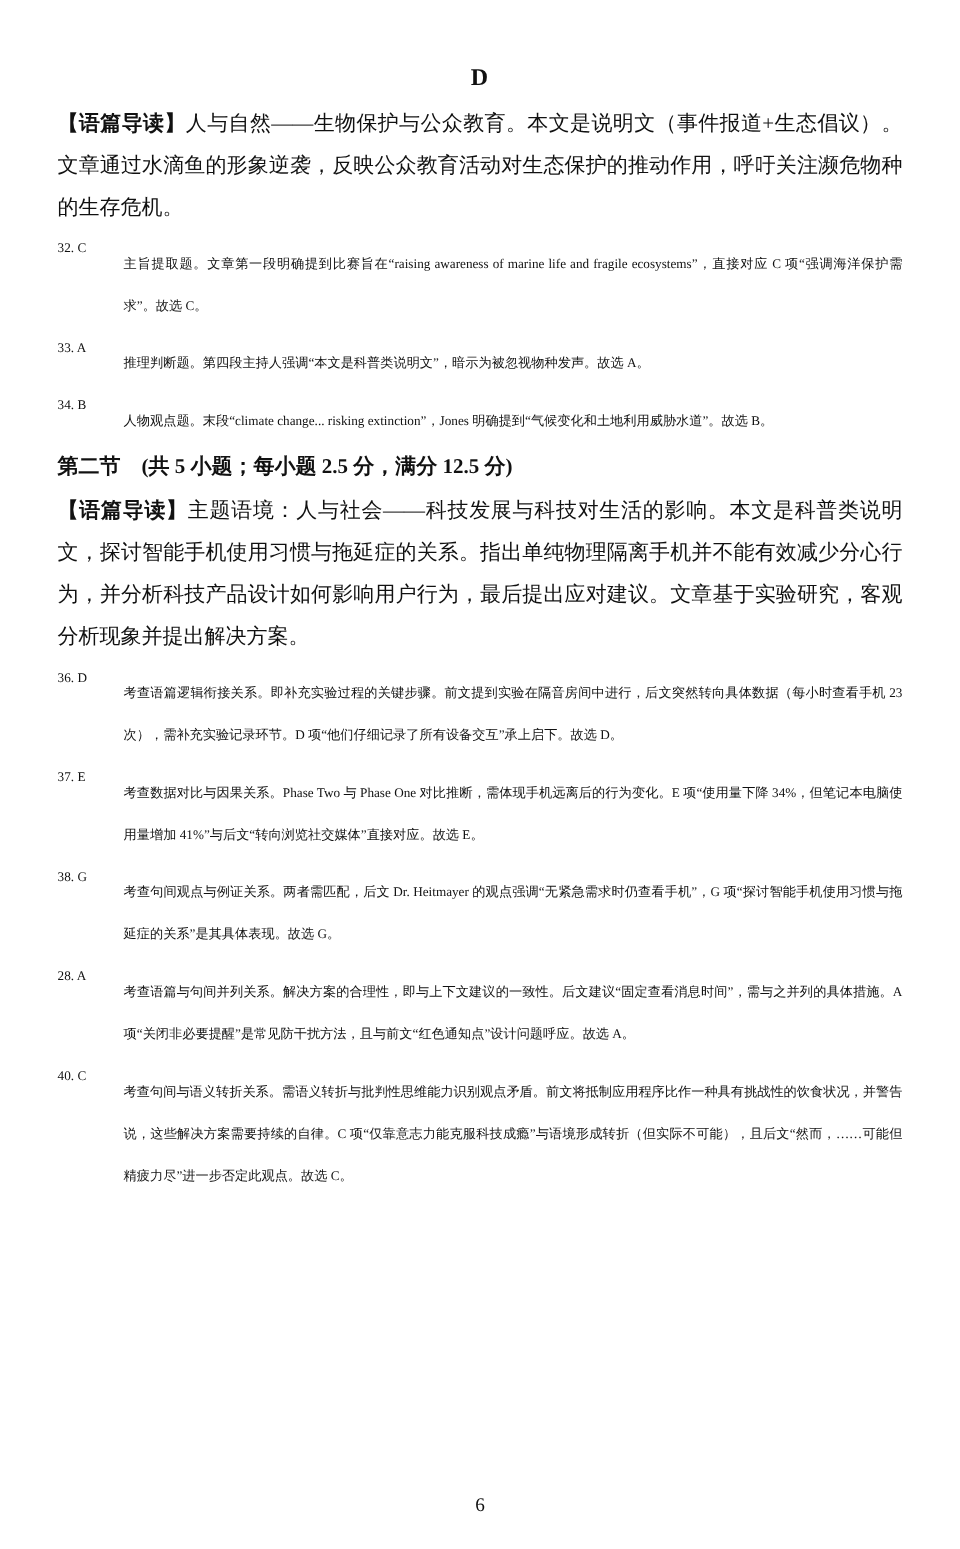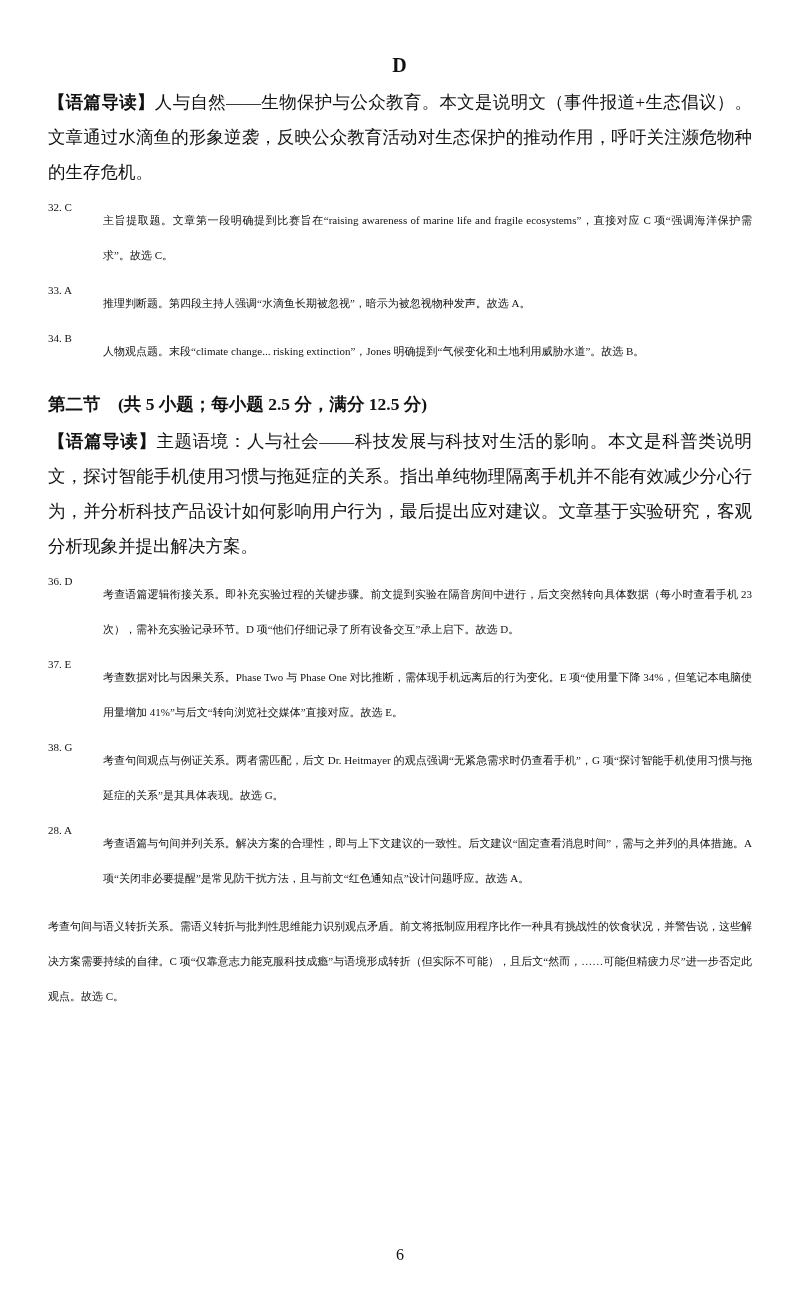--- a/index.html
+++ b/index.html
@@ -51,21 +51,21 @@
   .answer-item .body {
     flex: 1;
     text-align: justify;
     text-justify: inter-ideograph;
     margin-top: 13px;
   }
   .section-heading {
     font-weight: bold;
     font-size: 17.5px;
     line-height: 35px;
-    margin-top: 18px;
+    margin-top: 2px;
     margin-bottom: 2px;
   }
   .page-number {
     position: absolute;
     left: 0;
     right: 0;
     bottom: 26px;
     text-align: center;
     font-size: 16px;
     line-height: 20px;
@@ -82,21 +82,21 @@
     <span class="lead">【语篇导读】</span><span>人与自然——生物保护与公众教育。本文是说明文（事件报道+生态倡议）。文章通过水滴鱼的形象逆袭，反映公众教育活动对生态保护的推动作用，呼吁关注濒危物种的生存危机。</span>
   </div>
 
   <div class="answer-item">
     <span class="num">32. C</span>
     <span class="body">主旨提取题。文章第一段明确提到比赛旨在“raising awareness of marine life and fragile ecosystems”，直接对应 C 项“强调海洋保护需求”。故选 C。</span>
   </div>
 
   <div class="answer-item">
     <span class="num">33. A</span>
-    <span class="body">推理判断题。第四段主持人强调“水滴鱼长期被忽视”，暗示为被忽视物种发声。故选 A。</span>
+    <span class="body">推理判断题。第四段主持人强调“本文是科普类说明文”，暗示为被忽视物种发声。故选 A。</span>
   </div>
 
   <div class="answer-item">
     <span class="num">34. B</span>
     <span class="body">人物观点题。末段“climate change... risking extinction”，Jones 明确提到“气候变化和土地利用威胁水道”。故选 B。</span>
   </div>
 
 
   <div class="section-heading">第二节　(共 5 小题；每小题 2.5 分，满分 12.5 分)</div>
 
@@ -118,18 +118,19 @@
     <span class="num">38. G</span>
     <span class="body">考查句间观点与例证关系。两者需匹配，后文 Dr. Heitmayer 的观点强调“无紧急需求时仍查看手机”，G 项“探讨智能手机使用习惯与拖延症的关系”是其具体表现。故选 G。</span>
   </div>
 
   <div class="answer-item">
     <span class="num">28. A</span>
     <span class="body">考查语篇与句间并列关系。解决方案的合理性，即与上下文建议的一致性。后文建议“固定查看消息时间”，需与之并列的具体措施。A 项“关闭非必要提醒”是常见防干扰方法，且与前文“红色通知点”设计问题呼应。故选 A。</span>
   </div>
 
   <div class="answer-item">
+    <span class="num">40. C</span>
     <span class="body">考查句间与语义转折关系。需语义转折与批判性思维能力识别观点矛盾。前文将抵制应用程序比作一种具有挑战性的饮食状况，并警告说，这些解决方案需要持续的自律。C 项“仅靠意志力能克服科技成瘾”与语境形成转折（但实际不可能），且后文“然而，……可能但精疲力尽”进一步否定此观点。故选 C。</span>
   </div>
 
   <div class="page-number">6</div>
 
 </div>
 
 </body></html>

